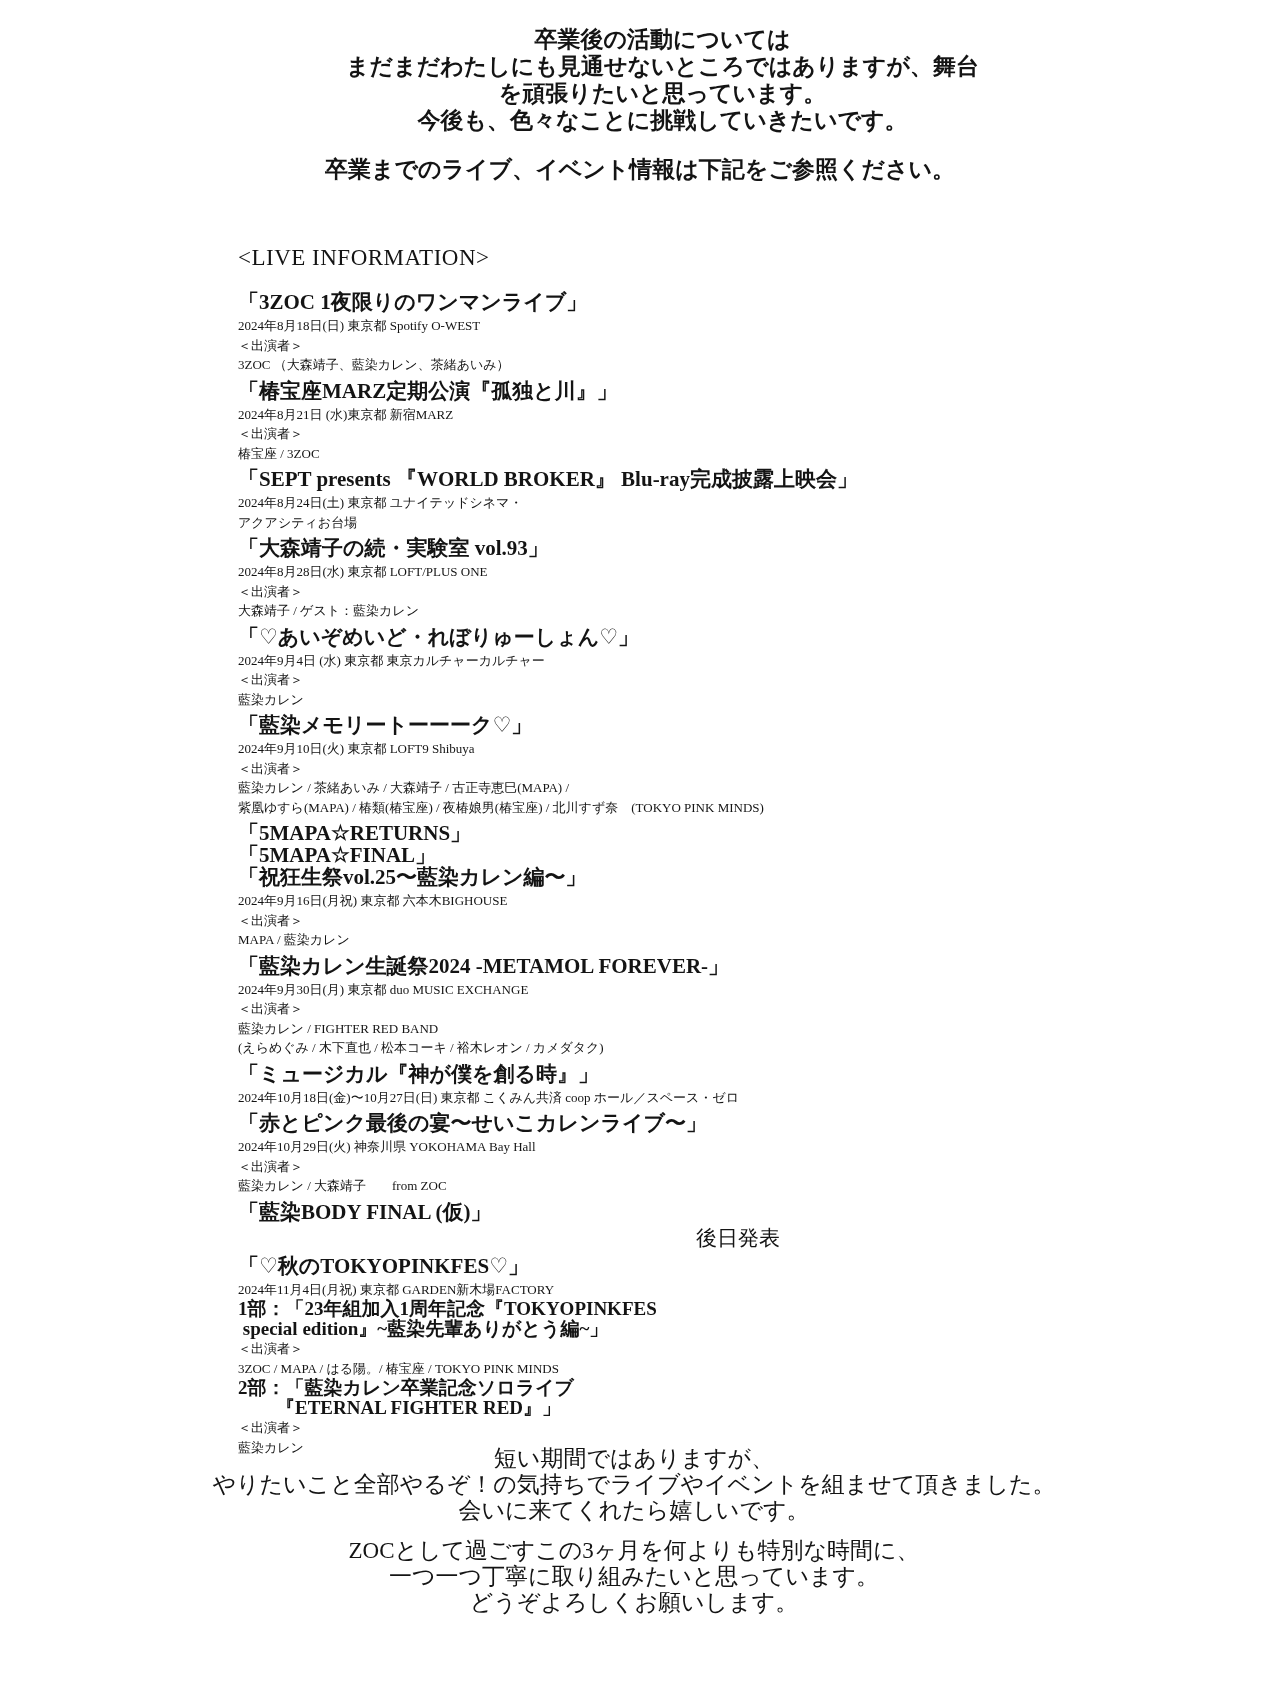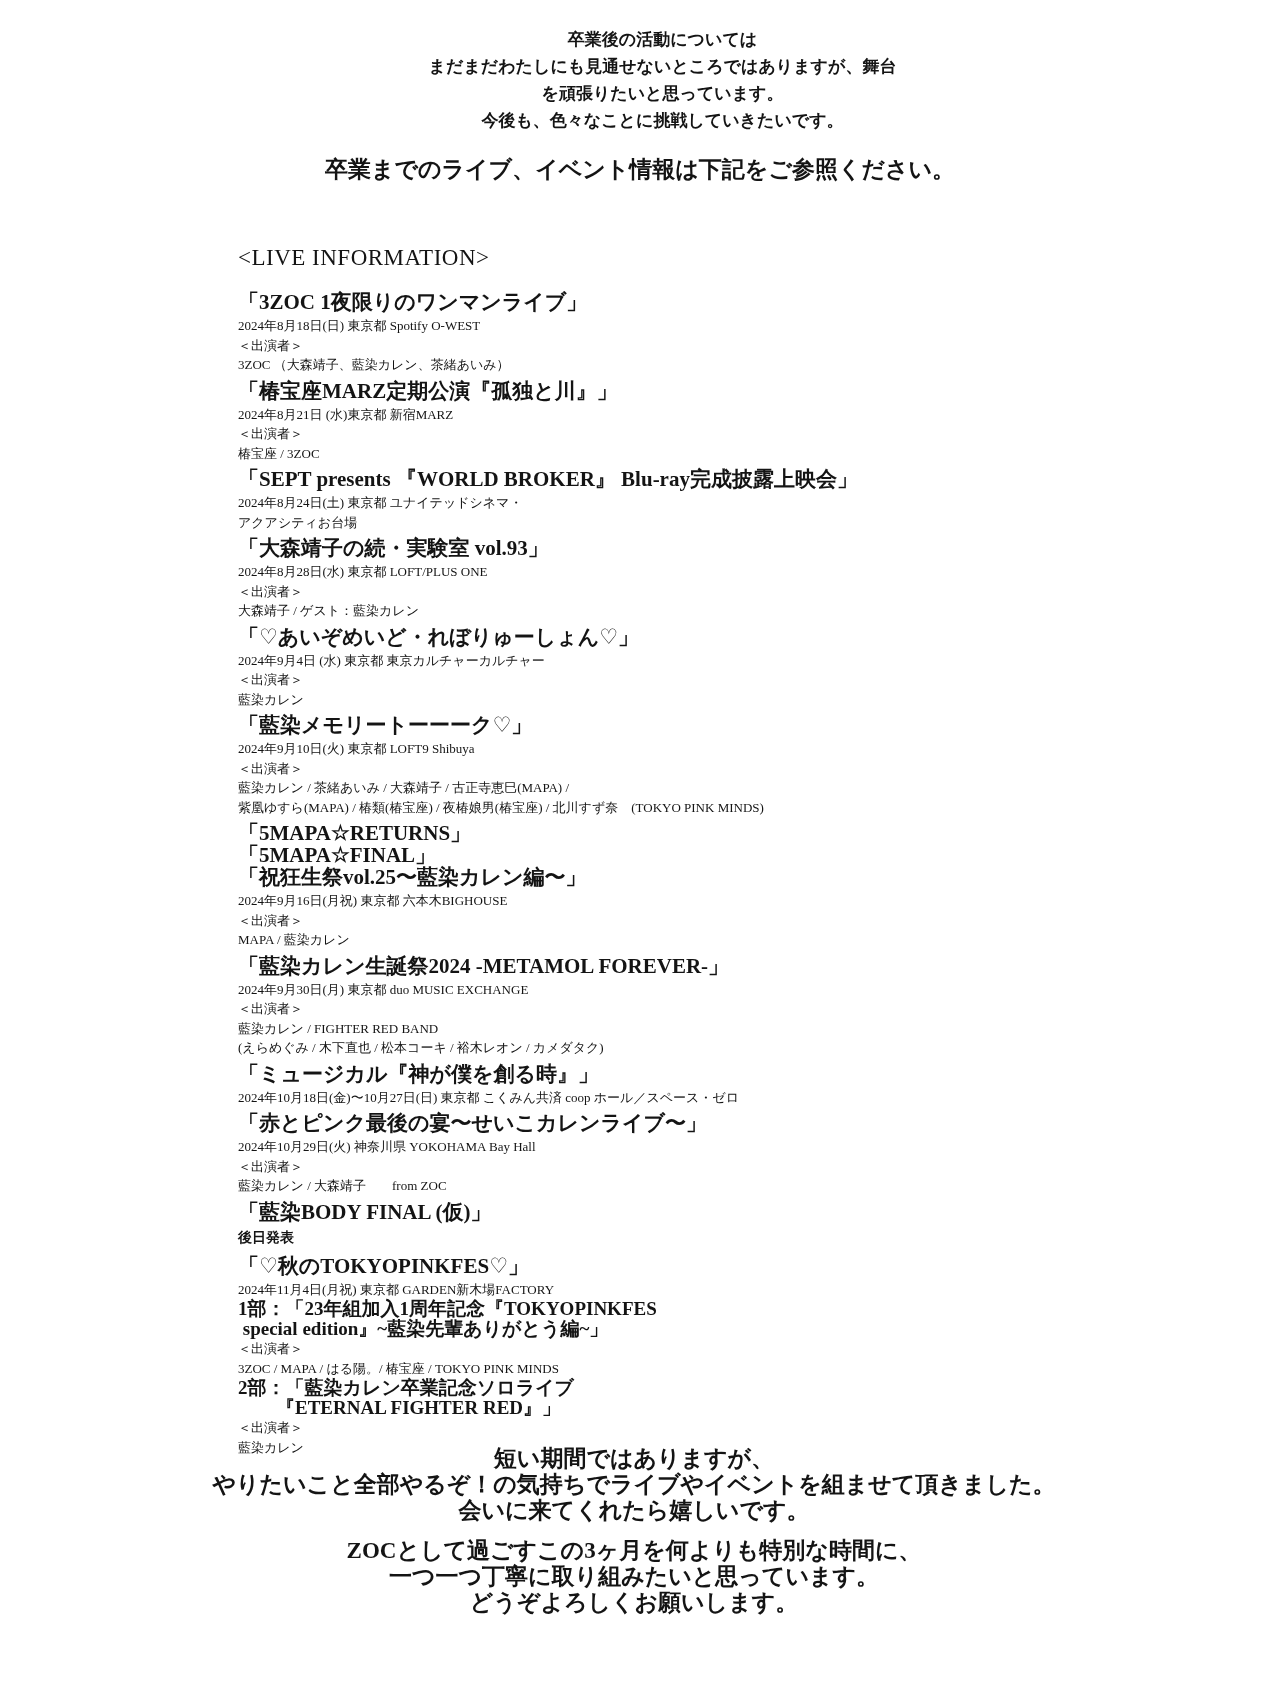--- a/index.html
+++ b/index.html
@@ -8,21 +8,21 @@
     width:1280px;
     height:1707px;
     background:#ffffff;
     color:#141414;
     font-family:"Liberation Serif","DejaVu Serif",serif;
     overflow:hidden;
   }
   .centered{text-align:center;}
   .intro{
     padding-top:26px;
-    font-size:17px;
+    font-size:23px;
     font-weight:bold;
     line-height:27px;
     margin-left:45px;
   }
   .intro-note{
     margin-top:22px;
     font-size:23px;
     font-weight:bold;
     line-height:27px;
   }
@@ -33,31 +33,31 @@
   }
   .events{
     margin:20px 0 0 238px;
     width:1000px;
   }
   .event{margin-bottom:5px;}
   .line{white-space:pre-wrap;}
   .line.title{font-size:21px;font-weight:bold;line-height:22px;}
   .line.subtitle{font-size:19px;font-weight:bold;line-height:20px;}
   .line.detail{font-size:13px;font-weight:normal;line-height:19.5px;}
-  .line.note{font-size:14px;font-weight:bold;line-height:24px;}
+  .line.note{font-size:21px;font-weight:normal;line-height:24px;text-align:center;}
   .event .line.title + .line.detail{margin-top:3px;}
   .event .line.title + .line.note{margin-top:3px;}
   .outro{
     position:absolute;
     top:1446px;
     left:0;
     right:12px;
     text-align:center;
     font-size:23px;
-    font-weight:bold;
+    font-weight:normal;
     line-height:26px;
   }
   .outro-gap{height:14px;}
 </style>
 </head>
 <body>
 
 <div class="page">
 
   <div class="intro centered">

